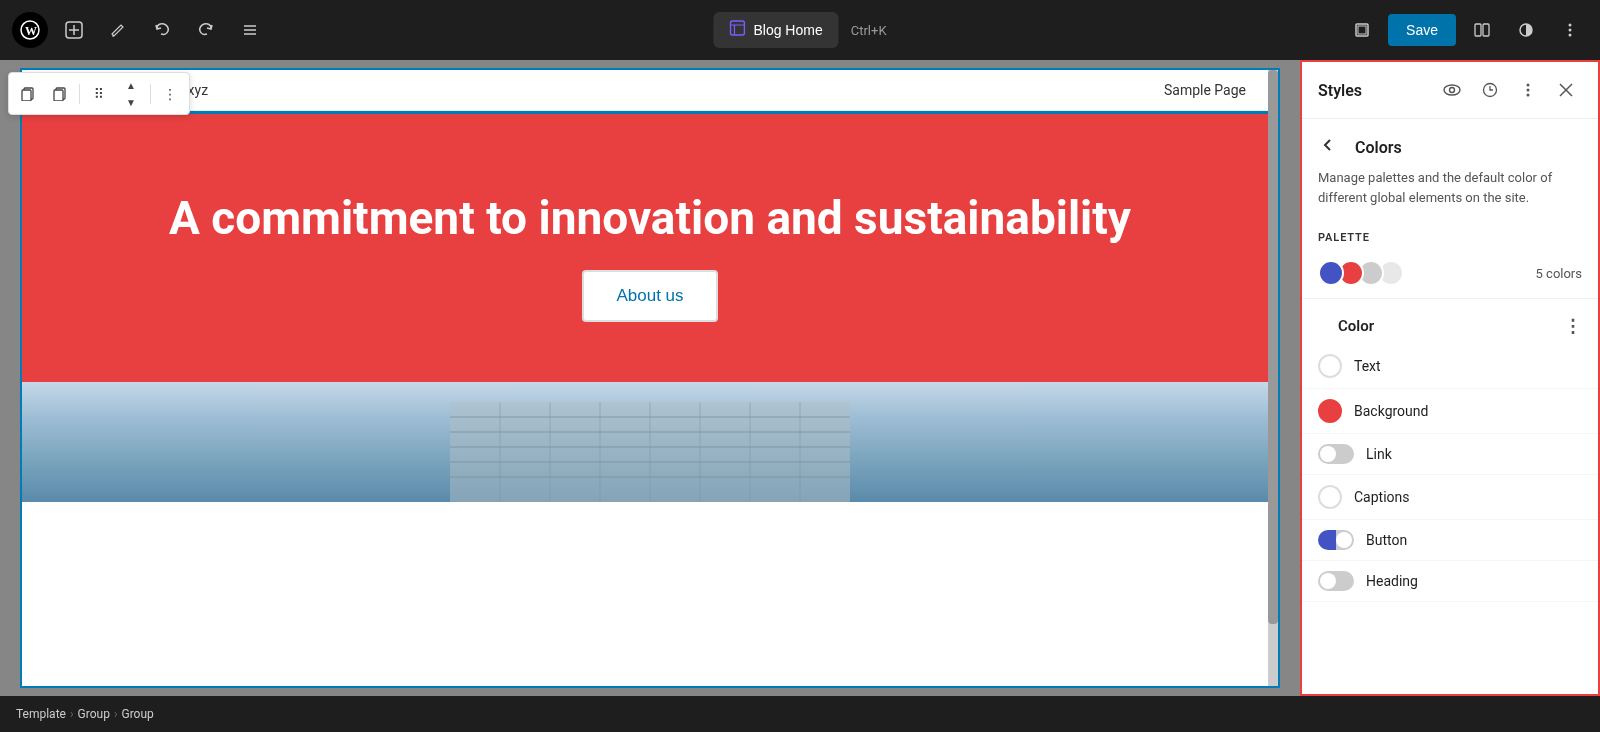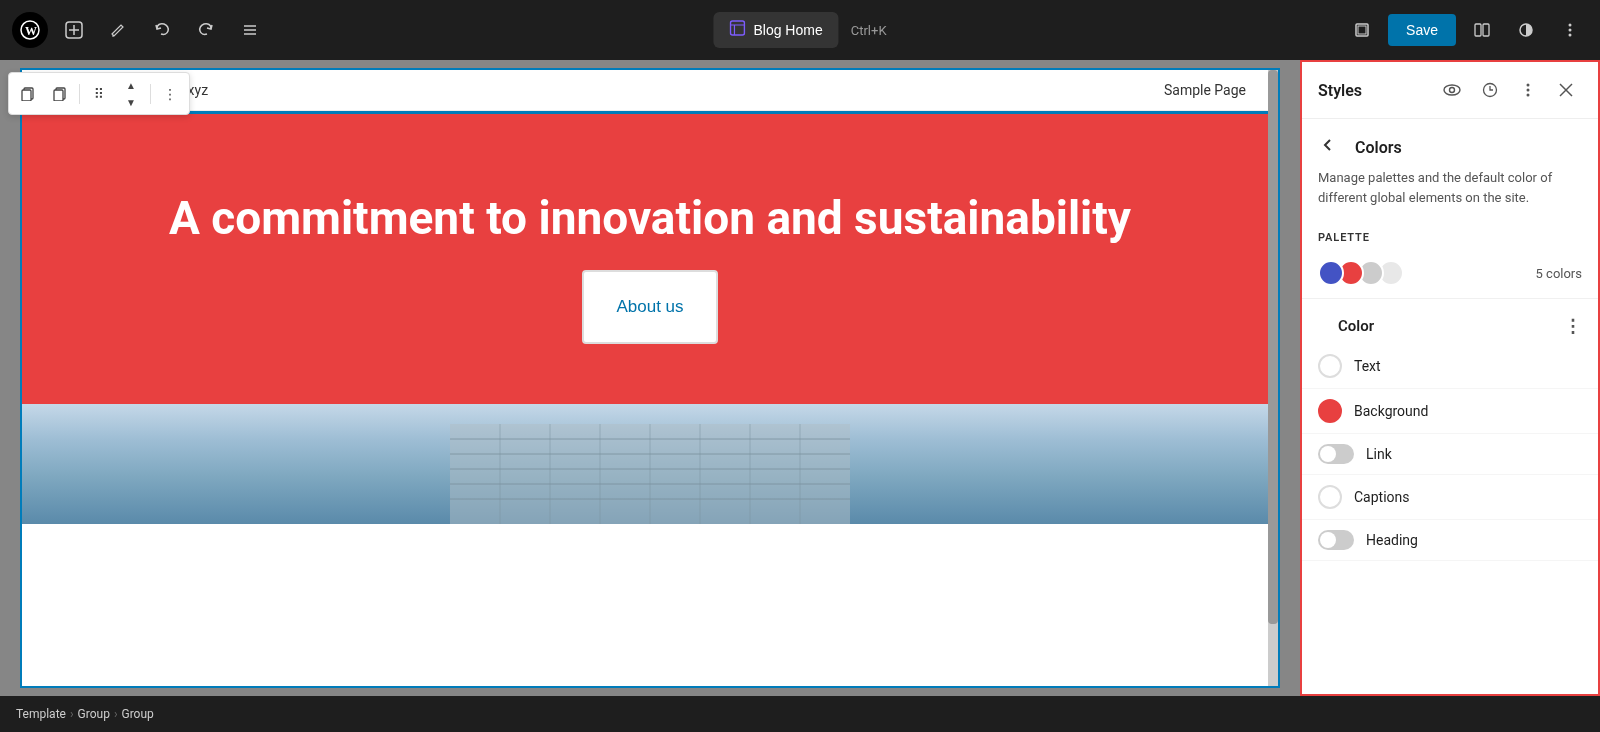--- a/index.html
+++ b/index.html
@@ -155,21 +155,21 @@
       max-width: 600px;
       margin: 0 auto 36px;
       color: rgba(255,255,255,0.95);
       font-style: italic;
     }
     .about-btn {
       background: white;
       border: 2px solid #ddd;
       border-radius: 4px;
       color: #0073aa;
-      padding: 25px 32px;
+      padding: 14px 32px;
       font-size: 17px;
       cursor: pointer;
       display: inline-block;
     }
 
     
     .image-section {
       height: 120px;
       background: linear-gradient(180deg, #b0c8d8 0%, #8aafca 40%, #6a9ab8 100%);
       overflow: hidden;
@@ -576,20 +576,26 @@
         <div style="position:absolute; width:16px; height:16px; background:white; border-radius:50%; top:2px; left:2px;"></div>
       </div>
       <span class="color-label">Link</span>
     </div>
 
     <div class="color-item">
       <div class="color-indicator empty"></div>
       <span class="color-label">Captions</span>
     </div>
 
+    <div class="color-item">
+      <div style="width:36px; height:20px; border-radius:12px; background:linear-gradient(90deg, #4353c4 50%, #ccc 50%); position:relative; flex-shrink:0;">
+        <div style="position:absolute; width:16px; height:16px; background:white; border-radius:50%; top:2px; left:18px;"></div>
+      </div>
+      <span class="color-label">Button</span>
+    </div>
 
     <div class="color-item">
       <div style="width:36px; height:20px; border-radius:12px; background:#ccc; position:relative; flex-shrink:0;">
         <div style="position:absolute; width:16px; height:16px; background:white; border-radius:50%; top:2px; left:2px;"></div>
       </div>
       <span class="color-label">Heading</span>
     </div>
 
   </div>
 </div>

